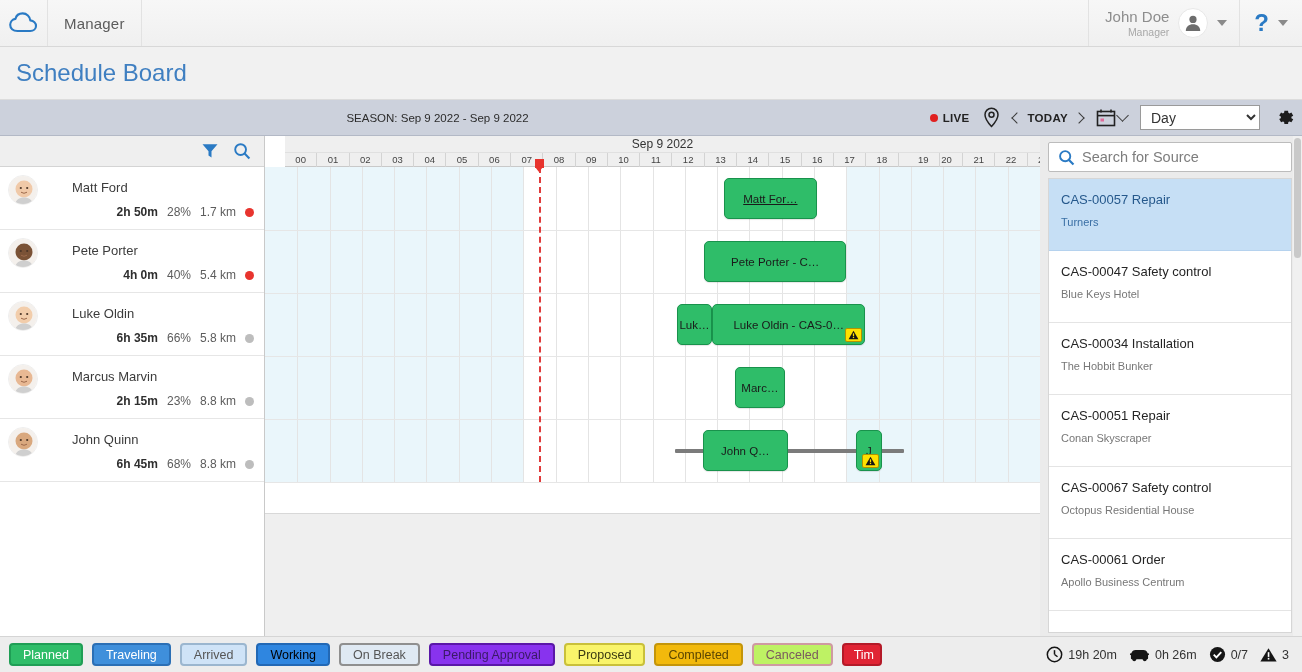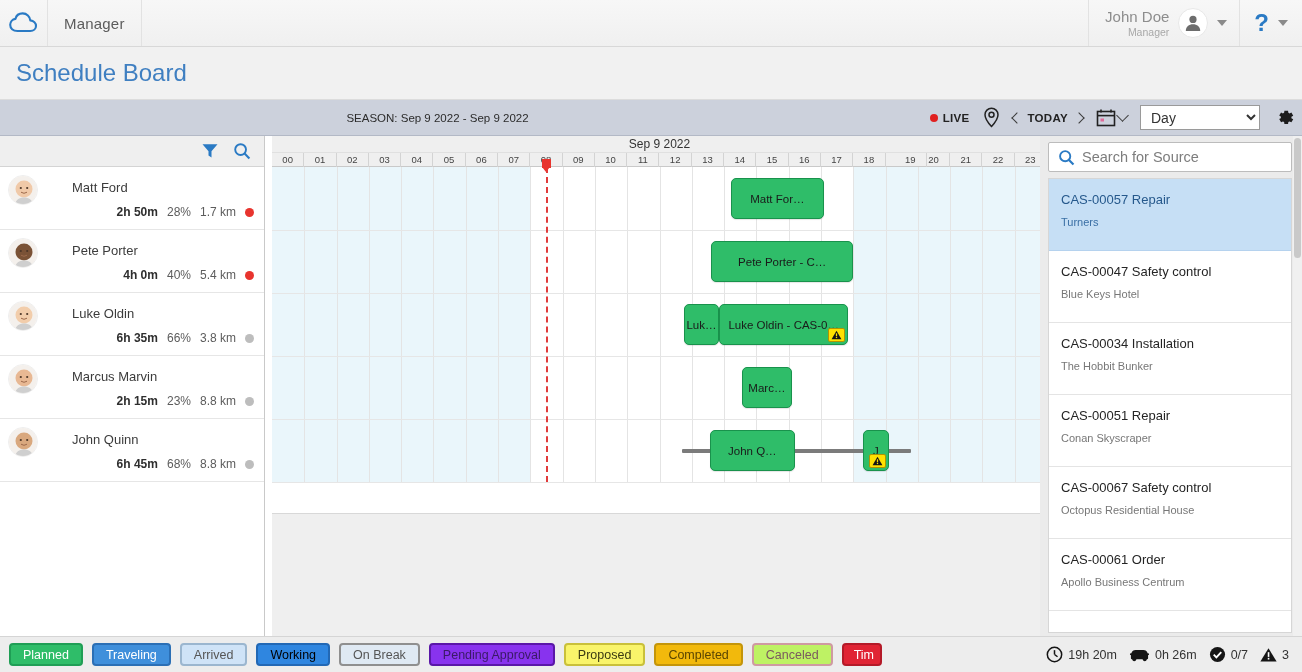--- a/index.html
+++ b/index.html
@@ -101,21 +101,21 @@
   .res-row { height:63px; border-bottom:1px solid #e6e6e6; position:relative; }
   .res-av { position:absolute; left:8px; top:8px; width:30px; height:30px; border-radius:50%;
             overflow:hidden; border:1px solid #eee; }
   .res-name { position:absolute; left:72px; top:13px; font-size:13px; color:#3c3c3c; }
   .res-stats { position:absolute; right:10px; top:38px; display:flex; align-items:center; gap:9px;
                font-size:12px; color:#5c5c5c; }
   .res-dur { font-weight:bold; color:#2e2e2e; }
   .res-dot { width:9px; height:9px; border-radius:50%; }
 
   
-  .timeline { position:absolute; left:272px; top:0; width:775px; height:500px; background:#fff; overflow:hidden; }
+  .timeline { position:absolute; left:265px; top:0; width:775px; height:500px; background:#fff; overflow:hidden;padding-left:20px; }
   .tl-daterow { height:17px; background:#efefef; border-bottom:1px solid #e0e0e0;
                 display:flex; align-items:center; justify-content:center;
                 font-size:12px; color:#333; }
   .tl-hours { height:14px; background:#efefef; border-bottom:1px solid #c9c9c9; position:relative; }
   .tl-hour {
     position:absolute; top:0; height:14px; border-right:1px solid #d3d3d3;
     font-size:9.5px; color:#444; text-align:center; line-height:14px;
   }
   .tl-body { position:absolute; left:0; top:31px; width:775px; height:469px; }
   .tl-colshade { position:absolute; top:0; height:315px; background:#eaf6fb; }
@@ -303,21 +303,21 @@
                 <circle cx="15" cy="13" r="8.5" fill="#f2cdab"></circle>
                 <path d="M15 21.5c6 0 9 3.4 9 8.5H6c0-5.1 3-8.5 9-8.5z" fill="#cfcfcf"></path>
                 <circle cx="11.8" cy="12" r="1.1" fill="#4a3527"></circle>
                 <circle cx="18.2" cy="12" r="1.1" fill="#4a3527"></circle>
                 <path d="M12 16.2q3 2.2 6 0" stroke="#9d6a4c" stroke-width="1" fill="none"></path>
               </svg></div>
             <div class="res-name">Luke Oldin</div>
             <div class="res-stats">
               <span class="res-dur">6h 35m</span>
               <span>66%</span>
-              <span>3.8 km</span>
+              <span>5.8 km</span>
               <span class="res-dot" style="background: rgb(189, 189, 189);"></span>
             </div>
           </div>
           <div class="res-row">
             <div class="res-av"><svg width="30" height="30" viewBox="0 0 30 30">
                 <rect width="30" height="30" fill="#f4f0ec"></rect>
                 <circle cx="15" cy="13" r="8.5" fill="#e8b893"></circle>
                 <path d="M15 21.5c6 0 9 3.4 9 8.5H6c0-5.1 3-8.5 9-8.5z" fill="#cfcfcf"></path>
                 <circle cx="11.8" cy="12" r="1.1" fill="#4a3527"></circle>
                 <circle cx="18.2" cy="12" r="1.1" fill="#4a3527"></circle>
@@ -407,30 +407,30 @@
           <div class="tl-gridv" style="left: 645.833px;"></div>
           <div class="tl-gridv" style="left: 678.125px;"></div>
           <div class="tl-gridv" style="left: 710.417px;"></div>
           <div class="tl-gridv" style="left: 742.708px;"></div>
           <div class="tl-gridh" style="top: 63px;"></div>
           <div class="tl-gridh" style="top: 126px;"></div>
           <div class="tl-gridh" style="top: 189px;"></div>
           <div class="tl-gridh" style="top: 252px;"></div>
           <div class="tl-gridh" style="top: 315px;"></div>
           <div class="travel-line" style="left: 410.104px; width: 229.271px; top: 281.5px;"></div>
-          <div class="booking" style="left: 458.542px; width: 93.6458px; top: 11px; height: 41px; background: rgb(47, 189, 105);">
+          <div class="booking" style="left: 458.542px; width: 93.6458px; top: 11px; height: 41px; background: rgb(47, 189, 105); text-decoration: underline;">
             <span>Matt For…</span>
           </div>
           <div class="booking" style="left: 439.167px; width: 142.083px; top: 74px; height: 41px; background: rgb(47, 189, 105);">
             <span>Pete Porter - C…</span>
           </div>
           <div class="booking" style="left: 411.719px; width: 35.5208px; top: 137px; height: 41px; background: rgb(47, 189, 105);">
             <span>Luk…</span>
           </div>
-          <div class="booking" style="left: 447.24px; width: 129px; top: 137px; height: 41px; background: rgb(47, 189, 105); text-align: right;">
+          <div class="booking" style="left: 447.24px; width: 153px; top: 137px; height: 41px; background: rgb(47, 189, 105); text-align: right;">
             <span>Luke Oldin - CAS-0…</span>
             <div class="warn-badge">
               <svg width="11" height="10" viewBox="0 0 12 11">
                 <path d="M6 .8L11.4 10.2H.6z" fill="#151515"></path>
                 <rect x="5.3" y="3.6" width="1.4" height="3.3" fill="#ffe100"></rect>
                 <rect x="5.3" y="7.6" width="1.4" height="1.3" fill="#ffe100"></rect>
               </svg>
             </div>
           </div>
           <div class="booking" style="left: 469.844px; width: 50.0521px; top: 200px; height: 41px; background: rgb(47, 189, 105);">

